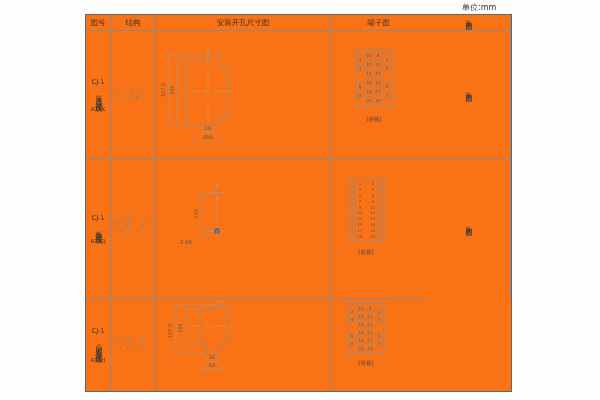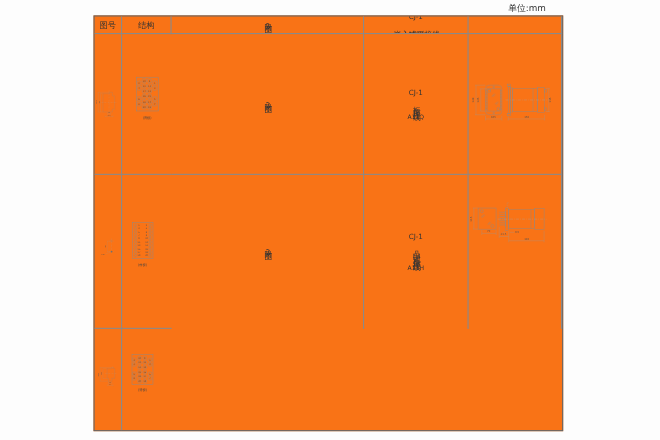--- a/index.html
+++ b/index.html
@@ -36,20 +36,22 @@
 </style>
 </head>
 <body>
 
 <div class="unit">单位:mm</div>
 
 <div class="tbl">
 
   <div class="cell hdr">图号</div>
   <div class="cell hdr">结构</div>
+  <div class="cell hdr">安装开孔尺寸图</div>
+  <div class="cell hdr c-last">端子图</div>
 
   <div class="cell">
     <span class="vtext">附图3</span>
   </div>
   <div class="cell structure">
     <span class="model">CJ-1</span>
     <span class="vtext">嵌入式后接线</span>
     <span class="code">A11K</span>
   </div>
   <div class="cell diagram">

